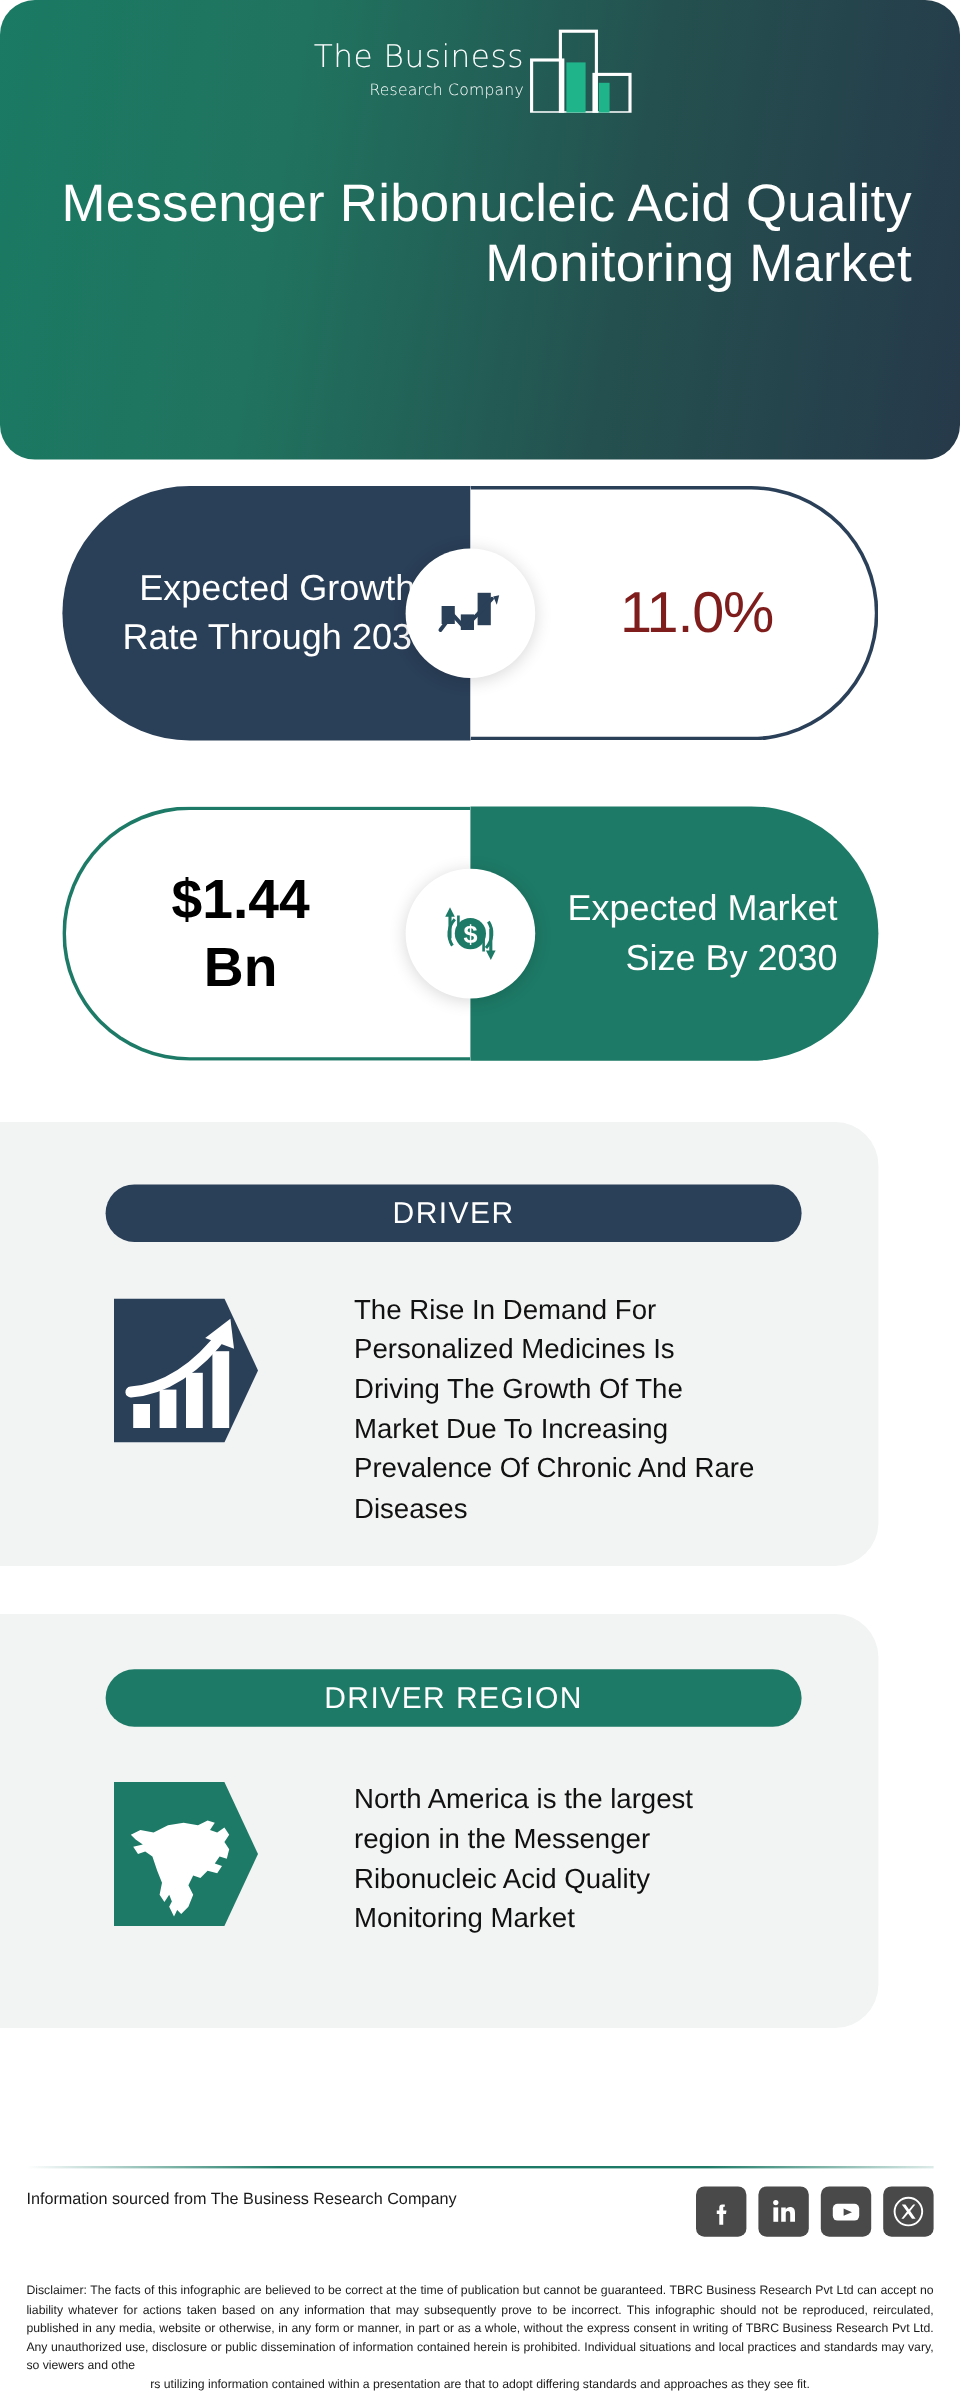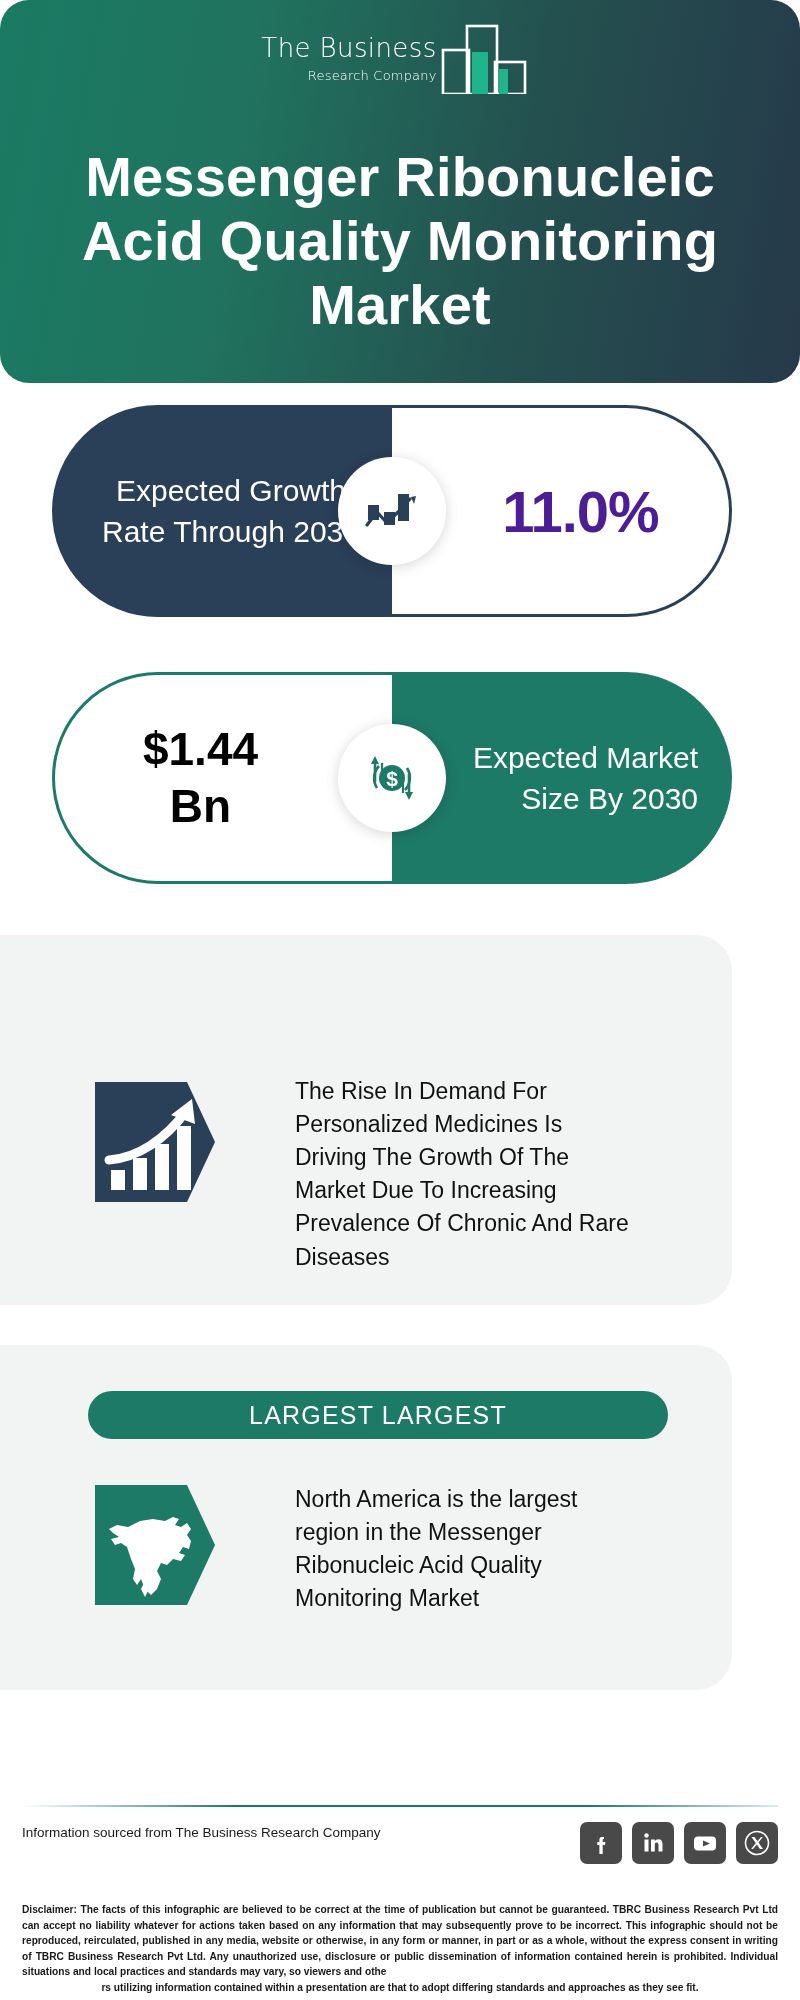--- a/index.html
+++ b/index.html
@@ -28,22 +28,22 @@
     font-family: "DejaVu Sans", sans-serif; font-weight: 300;
   }
   .logo-sub {
     color: #ffffff; font-size: 13px; letter-spacing: .2px; margin-top: 8px;
     font-family: "DejaVu Sans", sans-serif; font-weight: 300;
   }
   .logo-mark { width: 98px; height: 72px; }
 
   .hero-title {
     position: absolute; left: 40px; top: 145px; width: 720px;
-    text-align: center; color: #ffffff;
-    font-size: 56px; line-height: 1.14; font-weight: 700; letter-spacing: .2px;
+    text-align: right; color: #ffffff;
+    font-size: 44px; line-height: 1.14; font-weight: 400; letter-spacing: .2px;
   }
 
   
   .stat {
     position: absolute; left: 52px; width: 680px; height: 212px;
   }
   .stat-1 { top: 405px; }
   .stat-2 { top: 672px; }
 
   .half { position: absolute; top: 0; height: 212px; width: 340px; }
@@ -58,21 +58,21 @@
     color: #ffffff; font-size: 30px; line-height: 1.38; text-align: center;
     font-weight: 400; padding: 0 22px 0 40px;
   }
   .s1-right {
     left: 340px; background: #ffffff;
     border-top: 3px solid #2a3f58; border-right: 3px solid #2a3f58; border-bottom: 3px solid #2a3f58;
     border-radius: 0 106px 106px 0;
     display: flex; align-items: center; justify-content: center;
   }
   .s1-right .val {
-    color: #4c1d95; font-size: 58px; font-weight: 700; letter-spacing: -1px;
+    color: #7f1d1d; font-size: 48px; font-weight: 400; letter-spacing: -1px;
     padding-left: 40px;
   }
 
   
   .s2-left {
     left: 0; background: #ffffff;
     border-top: 3px solid #1d7a66; border-left: 3px solid #1d7a66; border-bottom: 3px solid #1d7a66;
     border-radius: 106px 0 0 106px;
     display: flex; align-items: center; justify-content: center;
   }
@@ -138,21 +138,20 @@
     display: flex; gap: 10px; align-items: center;
   }
   .sicon {
     width: 42px; height: 42px; border-radius: 7px; background: #494949;
     display: flex; align-items: center; justify-content: center;
   }
   .disclaimer {
     position: absolute; left: 22px; top: 1902px; width: 756px;
     color: #1a1a1a; font-size: 10.2px; line-height: 1.52; text-align: justify;
     font-family: "Liberation Sans", sans-serif;
-    font-weight: bold;
   }
   .disclaimer .last { display: block; text-align: center; }
 </style>
 </head>
 <body>
 
 <div class="page">
 
   <div class="header">
 
@@ -211,35 +210,38 @@
         <polygon points="15,10 11,18 19,18" fill="#1d7a66"></polygon>
         <line x1="49" y1="28" x2="49" y2="50" stroke="#1d7a66" stroke-width="2.6"></line>
         <polygon points="49,54 45,46 53,46" fill="#1d7a66"></polygon>
         <line x1="22" y1="17" x2="22" y2="29" stroke="#1d7a66" stroke-width="2.2"></line>
         <line x1="43" y1="35" x2="43" y2="47" stroke="#1d7a66" stroke-width="2.2"></line>
       </svg>
     </div>
   </div>
 
   <div class="panel panel-driver">
+    <div class="pill pill-driver">
+      <span>DRIVER</span>
+    </div>
     <svg class="arrow-icon ai-driver" viewBox="0 0 120 120">
       <polygon points="0,0 92,0 120,60 92,120 0,120" fill="#2a3f58"></polygon>
       <rect x="16" y="88" width="14" height="20" fill="#ffffff"></rect>
       <rect x="38" y="76" width="14" height="32" fill="#ffffff"></rect>
       <rect x="60" y="62" width="14" height="46" fill="#ffffff"></rect>
       <rect x="82" y="44" width="14" height="64" fill="#ffffff"></rect>
       <path d="M14 78 C42 76 70 58 92 28" fill="none" stroke="#ffffff" stroke-width="9" stroke-linecap="round"></path>
       <polygon points="97,17 100,42 76,33" fill="#ffffff"></polygon>
     </svg>
     <div class="body-text bt-driver">The Rise In Demand For Personalized Medicines Is Driving The Growth Of The Market Due To Increasing Prevalence Of Chronic And Rare Diseases</div>
   </div>
 
   <div class="panel panel-region">
     <div class="pill pill-region">
-      <span>LARGEST LARGEST</span>
+      <span>DRIVER REGION</span>
     </div>
     <svg class="arrow-icon ai-region" viewBox="0 0 120 120">
       <polygon points="0,0 92,0 120,60 92,120 0,120" fill="#1d7a66"></polygon>
       <path fill="#ffffff" d="M14 44 L22 40 L33 42 L45 36 L58 34 L70 36 L78 32 L84 34 L80 40 L86 42
         L92 38 L96 44 L92 50 L96 56 L94 64 L88 62 L84 68 L90 70 L86 76 L78 74 L72 80 L66 78
         L62 86 L66 94 L62 104 L56 110 L50 104 L46 94 L42 100 L38 94 L40 84 L36 74 L32 62
         L26 58 L20 60 L16 54 L24 52 L18 48 Z"></path>
       <path fill="#ffffff" d="M50 96 L54 104 L50 112 L46 104 Z"></path>
     </svg>
     <div class="body-text bt-region">North America is the largest region in the Messenger Ribonucleic Acid Quality Monitoring Market</div>

